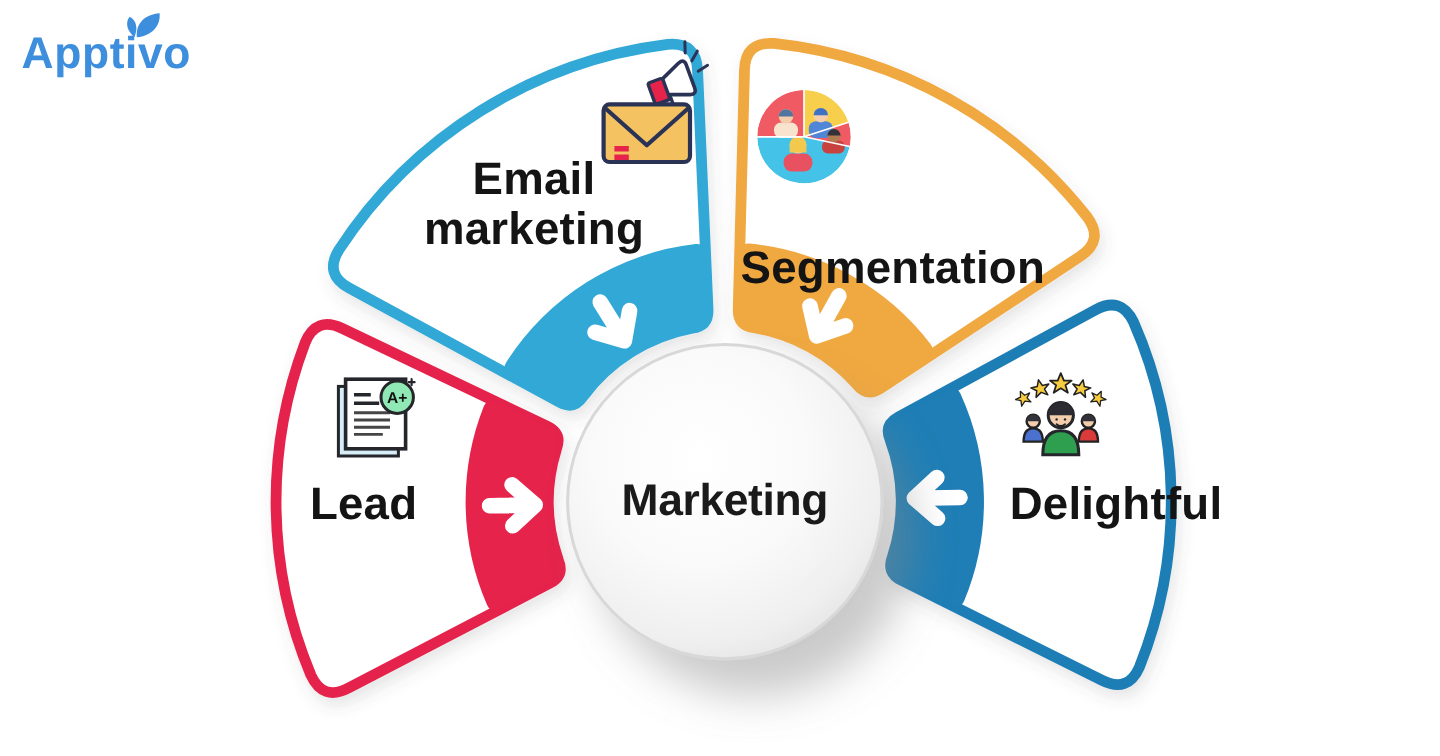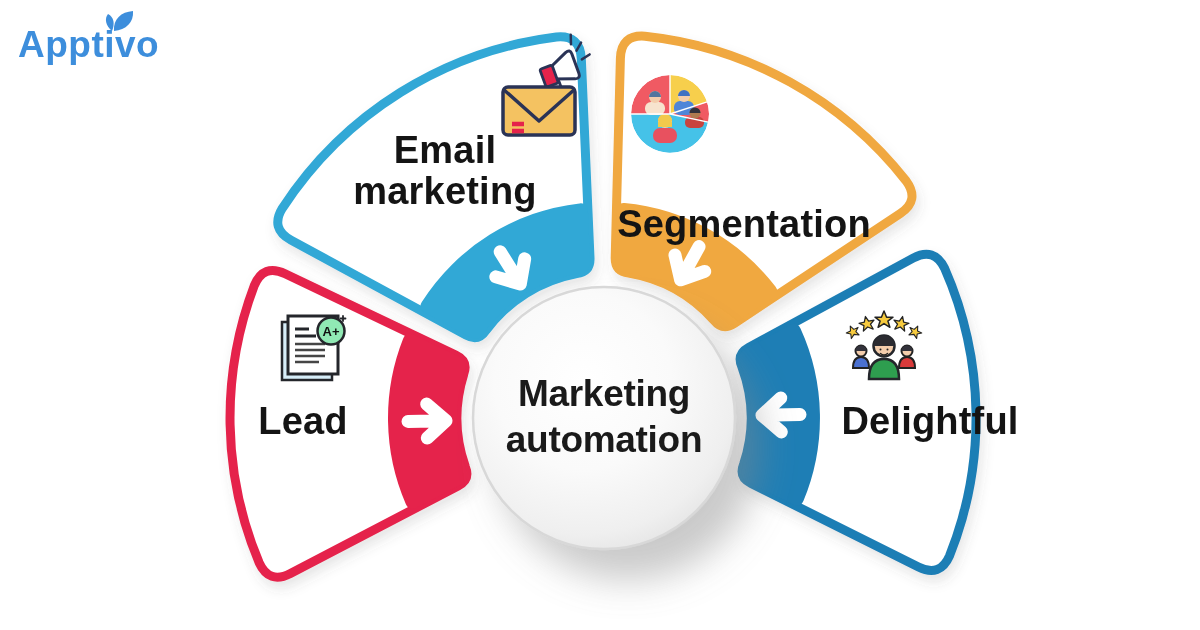--- a/index.html
+++ b/index.html
@@ -154,16 +154,15 @@
   </div>
   <div class="petal-label" style="left:303px;top:421px;">
     <div>Lead</div>
   </div>
   <div class="petal-label" style="left:930px;top:421px;">
     <div>Delightful</div>
   </div>
 
   <div class="center-label">
     <div>Marketing</div>
-    <div>automation</div>
   </div>
 
 </div>
 
 </body></html>

